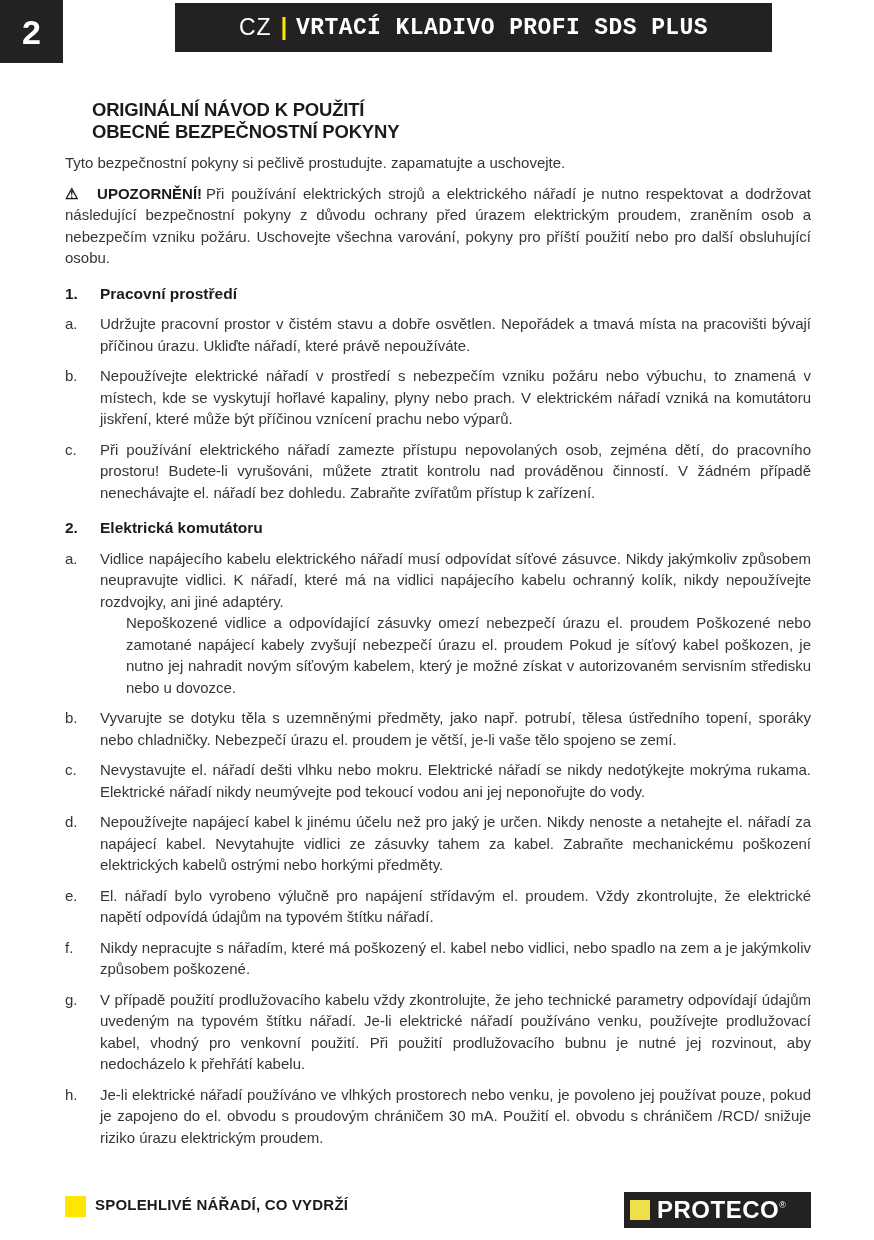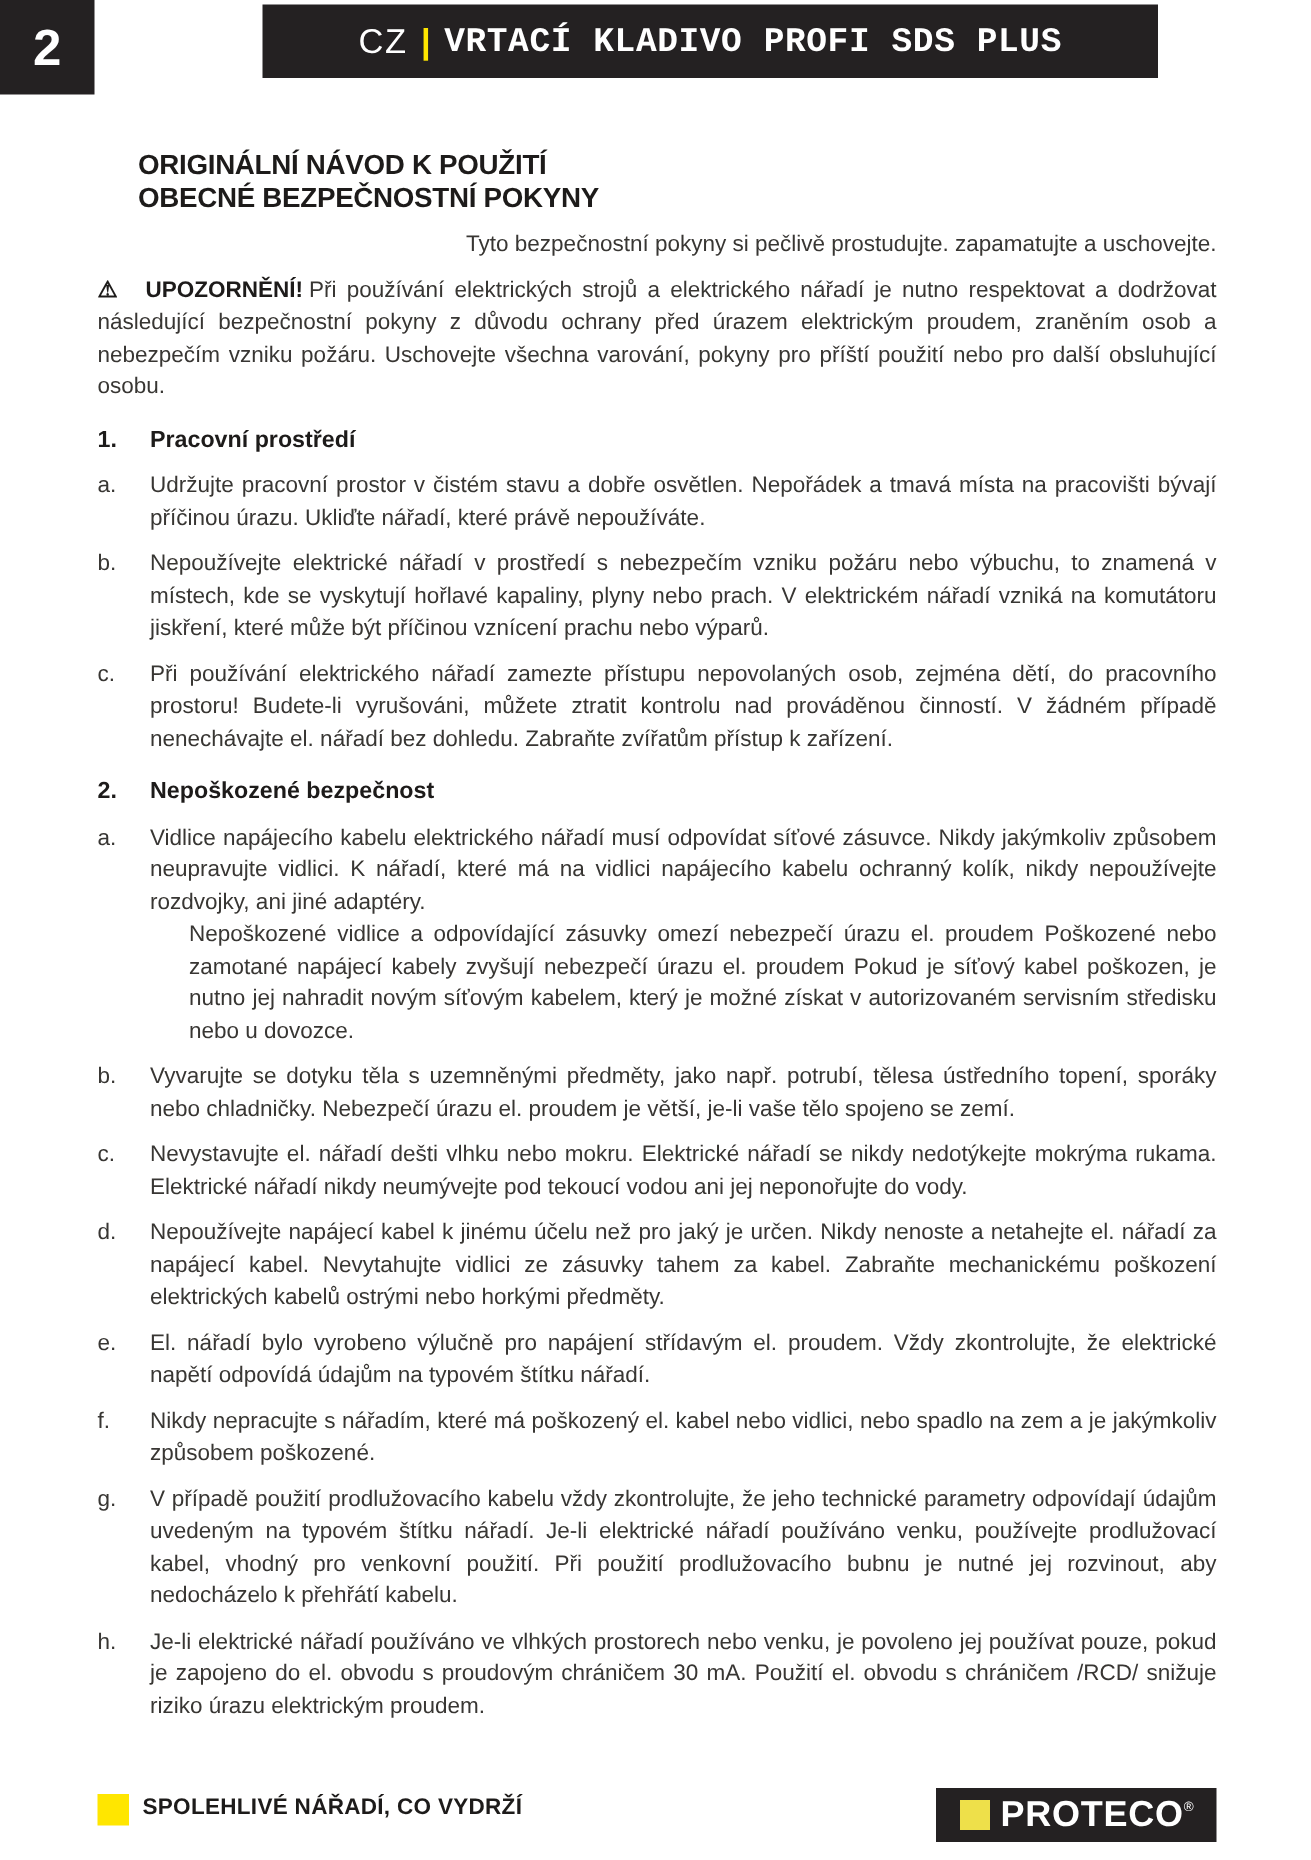--- a/index.html
+++ b/index.html
@@ -27,21 +27,21 @@
   .titlebar .doctitle { color:#ffffff; font-size:23px; font-weight:800; letter-spacing:.4px;font-family:Liberation Mono, monospace; }
   
   .main {
     position:absolute; left:65px; top:99px; width:746px;
     font-size:15px; line-height:21.5px;
   }
   .h-block { color:#1d1b1a;margin-left:27px; }
   .h-block .h {
     font-size:18.5px; font-weight:800; line-height:22px; letter-spacing:-.2px;
   }
-  .intro { margin-top:9px;text-align:right; }
+  .intro { margin-top:9px; }
   .warning { margin-top:9px; text-align:justify; }
   .warning .w-icon { font-weight:700; color:#1d1b1a; margin-right:4px; }
   .warning .w-label { font-weight:800; color:#1d1b1a; margin-right:4px;margin-left:12px; }
   .section { margin-top:14px; }
   .sec-head { display:flex; font-weight:800; color:#1d1b1a; font-size:15.5px; }
   .sec-num { width:35px; flex:none; }
   .item { display:flex; margin-top:9px; }
   .item-label { width:35px; flex:none; }
   .item-text { flex:1; text-align:justify; }
   .item-text .para2 { margin-top:0;margin-left:26px; }
@@ -49,21 +49,21 @@
   .footer-slogan {
     position:absolute; left:65px; top:1196px;
     display:flex; align-items:flex-start; gap:9px;
   }
   .slogan-square { width:21px; height:21px; background:#ffe600; flex:none; }
   .slogan-text {
     font-size:15px; font-weight:800; color:#1d1b1a; letter-spacing:.2px; white-space:nowrap;
   }
   .logo-box {
     position:absolute; left:624px; top:1192px; width:187px; height:36px;
-    background:#242122; display:flex; align-items:center; padding-left:16px;
+    background:#242122; display:flex; align-items:center; padding-left:6px;
   }
   .logo-square { width:20px; height:20px; background:#eee04a; flex:none; }
   .logo-text {
     color:#ffffff; font-size:24px; font-weight:800; letter-spacing:.5px;
     margin-left:7px; line-height:1; white-space:nowrap;
   }
   .logo-reg { color:#ffffff; font-size:9px; vertical-align:10px; font-weight:400; }
 </style>
 </head>
 <body>
@@ -105,21 +105,21 @@
       </div>
       <div class="item">
         <span class="item-label">c.</span>
         <div class="item-text">Při používání elektrického nářadí zamezte přístupu nepovolaných osob, zejména dětí, do pracovního prostoru! Budete-li vyrušováni, můžete ztratit kontrolu nad prováděnou činností. V žádném případě nenechávajte el. nářadí bez dohledu. Zabraňte zvířatům přístup k zařízení.</div>
       </div>
     </div>
 
     <div class="section">
       <div class="sec-head">
         <span class="sec-num">2.</span>
-        <span>Nepoškozené bezpečnost</span>
+        <span>Elektrická komutátoru</span>
       </div>
       <div class="item">
         <span class="item-label">a.</span>
         <div class="item-text">
           <div>Vidlice napájecího kabelu elektrického nářadí musí odpovídat síťové zásuvce. Nikdy jakýmkoliv způsobem neupravujte vidlici. K nářadí, které má na vidlici napájecího kabelu ochranný kolík, nikdy nepoužívejte rozdvojky, ani jiné adaptéry.</div>
           <div class="para2">Nepoškozené vidlice a odpovídající zásuvky omezí nebezpečí úrazu el. proudem Poškozené nebo zamotané napájecí kabely zvyšují nebezpečí úrazu el. proudem Pokud je síťový kabel poškozen, je nutno jej nahradit novým síťovým kabelem, který je možné získat v autorizovaném servisním středisku nebo u dovozce.</div>
         </div>
       </div>
       <div class="item">
         <span class="item-label">b.</span>

